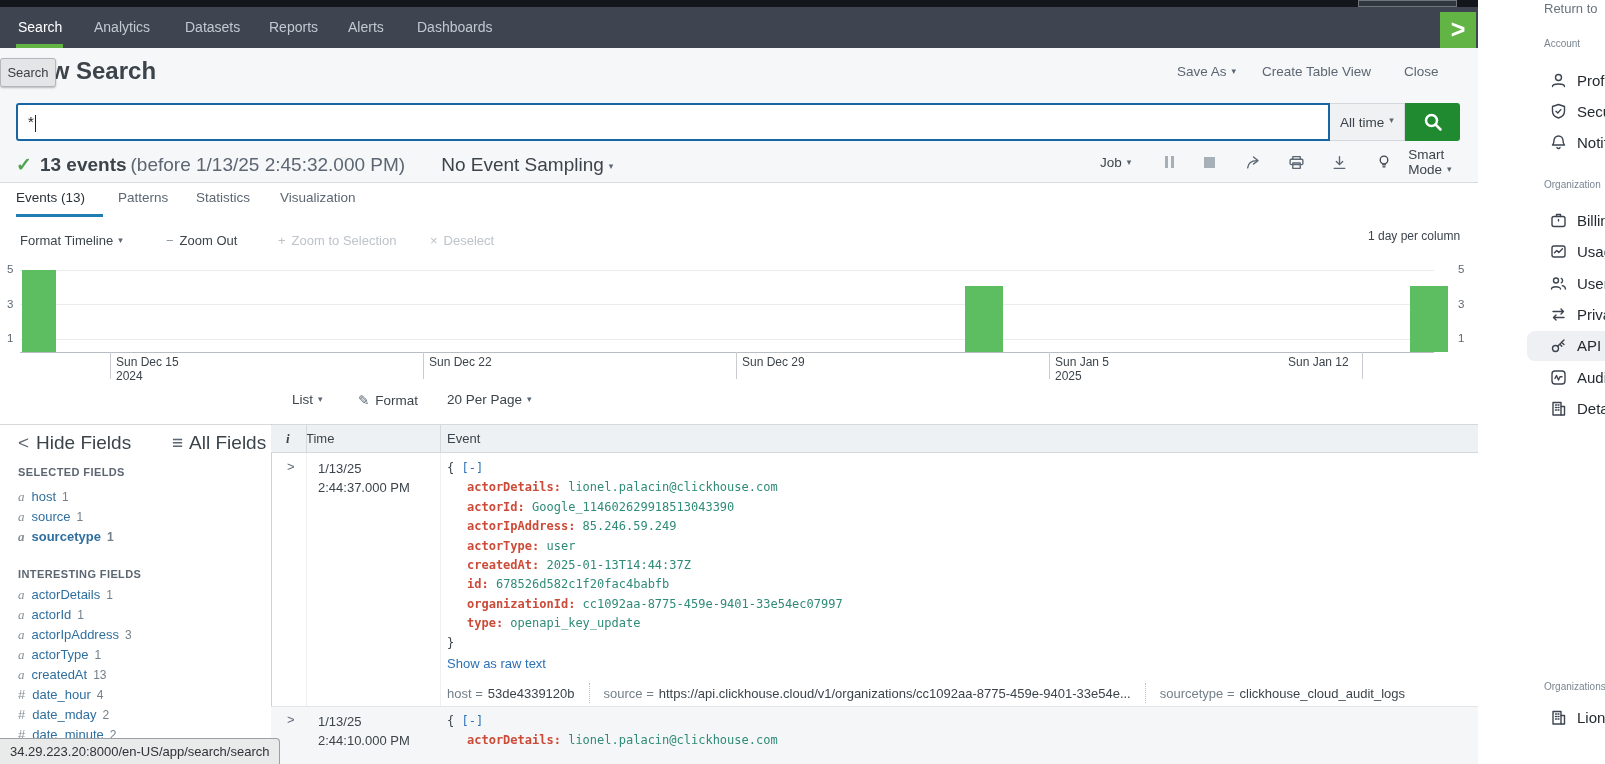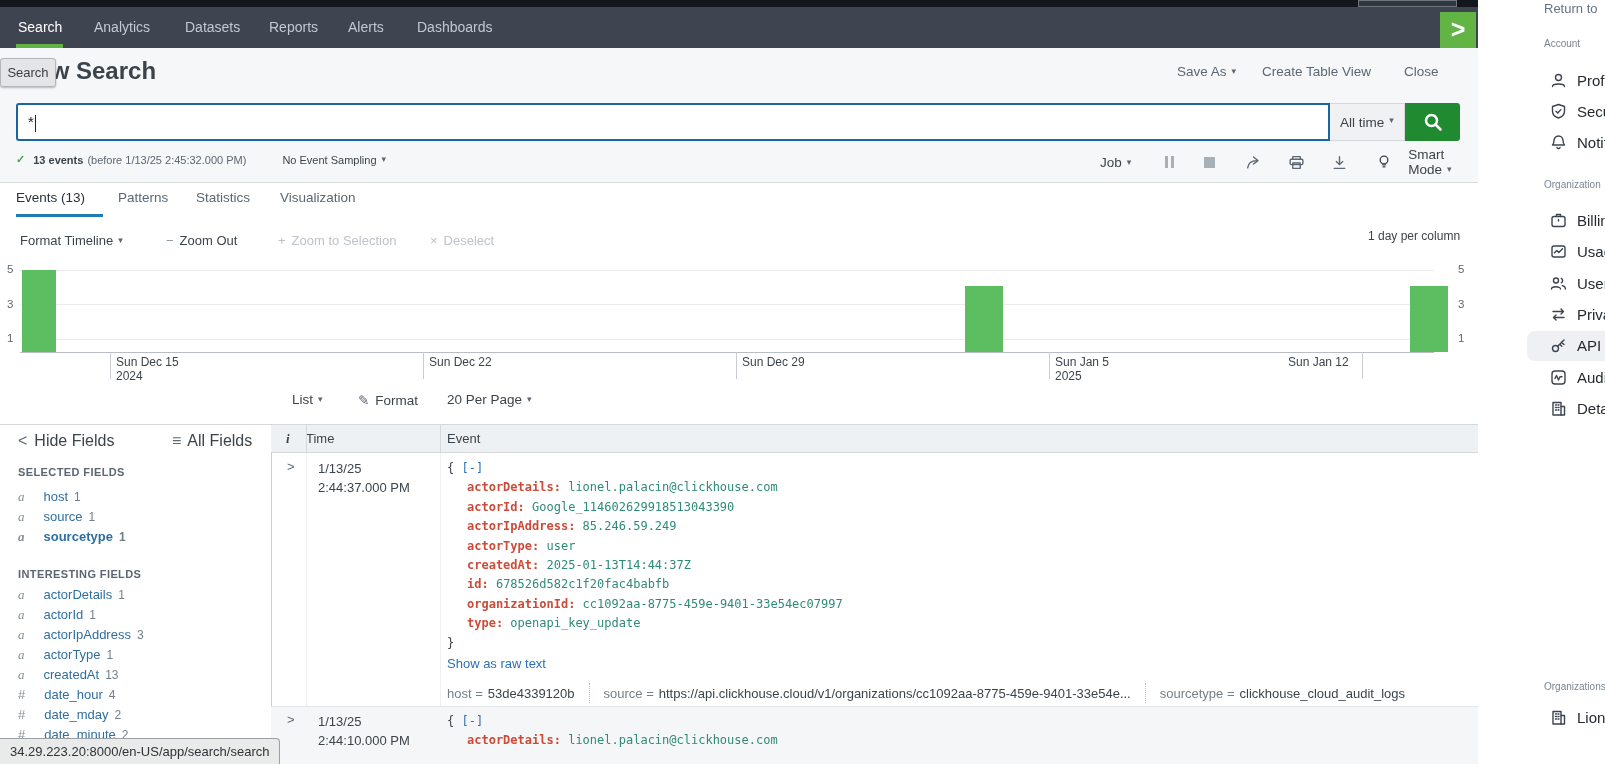--- a/index.html
+++ b/index.html
@@ -29,21 +29,21 @@
   
   .search-input{left:16px;top:103px;width:1314px;height:38px;background:#fff;border:2px solid #1766a3;
     border-radius:3px 0 0 3px;box-sizing:border-box;font-size:15px;color:#222;line-height:34px;padding-left:10px;}
   .cursor{display:inline-block;width:1.5px;height:17px;background:#222;vertical-align:middle;margin-left:1px;}
   .time-picker{left:1330px;top:103px;width:75px;height:38px;background:#f0f1f3;border:1px solid #d5d8db;border-left:none;
     box-sizing:border-box;display:flex;align-items:center;justify-content:center;font-size:13.5px;color:#3c444b;cursor:pointer;}
   .search-btn{left:1405px;top:103px;width:55px;height:38px;background:#1f8a30;border-radius:0 3px 3px 0;
     display:flex;align-items:center;justify-content:center;cursor:pointer;}
 
   
-  .info-left{left:16px;top:153px;font-size:11px;color:#5c6773;display:flex;align-items:center;}
+  .info-left{left:16px;top:153px;font-size:19px;color:#5c6773;display:flex;align-items:center;}
   .check{color:#4fa351;font-weight:bold;margin-right:8px;}
   .check::before{content:"✓";}
   .ev-bold{color:#3c444b;font-weight:bold;margin-right:4px;}
   .sampling{margin-left:36px;color:#3c444b;cursor:pointer;}
   .caret::after{content:"▾";font-size:9px;color:#5c6773;margin-left:5px;position:relative;top:-2px;}
   .job-row{position:absolute;left:1100px;top:150px;height:24px;display:flex;align-items:center;font-size:13.5px;color:#3c444b;}
   .job-ico{margin-left:26px;display:flex;align-items:center;cursor:pointer;}
   .pbar{display:inline-block;width:3px;height:12px;background:#a7afb7;margin-right:3px;}
   .stopsq{display:inline-block;width:11px;height:11px;background:#a7afb7;}
 
@@ -69,25 +69,25 @@
 
   
   .res-ctl{position:absolute;top:392px;font-size:13.5px;color:#3c444b;cursor:pointer;}
   .pencil::before{content:"✎";color:#5c6773;margin-right:6px;}
 
   
   .frame-top{left:0;top:424px;width:1478px;height:1px;background:#d6d9dc;}
   .panel-divider{left:271px;top:424px;width:1px;height:340px;background:#cdd1d5;}
   .chevL::before{content:"<";margin-right:7px;color:#5c6773;}
   .hamb::before{content:"≡";margin-right:6px;color:#5c6773;}
-  .panel-link{position:absolute;font-size:16px;color:#3c444b;cursor:pointer;}
+  .panel-link{position:absolute;font-size:19px;color:#3c444b;cursor:pointer;}
   .f-title{position:absolute;left:18px;font-size:11px;font-weight:bold;letter-spacing:.4px;color:#5c6773;}
   .f-item{position:absolute;left:18px;font-size:13px;cursor:pointer;white-space:nowrap;}
   .f-pre{font-family:"Liberation Serif",serif;font-style:italic;color:#859097;margin-right:7px;}
-  .f-name{color:#2f6f9f;margin-left:12px;}
+  .f-name{color:#2f6f9f;}
   .f-count{color:#738089;font-size:12px;margin-left:6px;}
 
   
   .th-row{left:271px;top:425px;width:1207px;height:28px;background:#eef1f3;border-bottom:1px solid #d6d9dc;box-sizing:border-box;}
   .th{position:absolute;top:431px;font-size:13px;color:#3c444b;}
   .col-line{position:absolute;width:1px;background:#d6d9dc;}
   .body-col-line{position:absolute;width:1px;background:#eef0f2;}
   .row2-bg{left:271px;top:706px;width:1207px;height:58px;background:#f5f6f7;border-top:1px solid #e3e6e8;box-sizing:border-box;}
   .expand{position:absolute;left:287px;font-size:13px;color:#5d6a78;cursor:pointer;}
   .t-cell{position:absolute;left:318px;font-size:13px;color:#3c444b;line-height:19.4px;}

